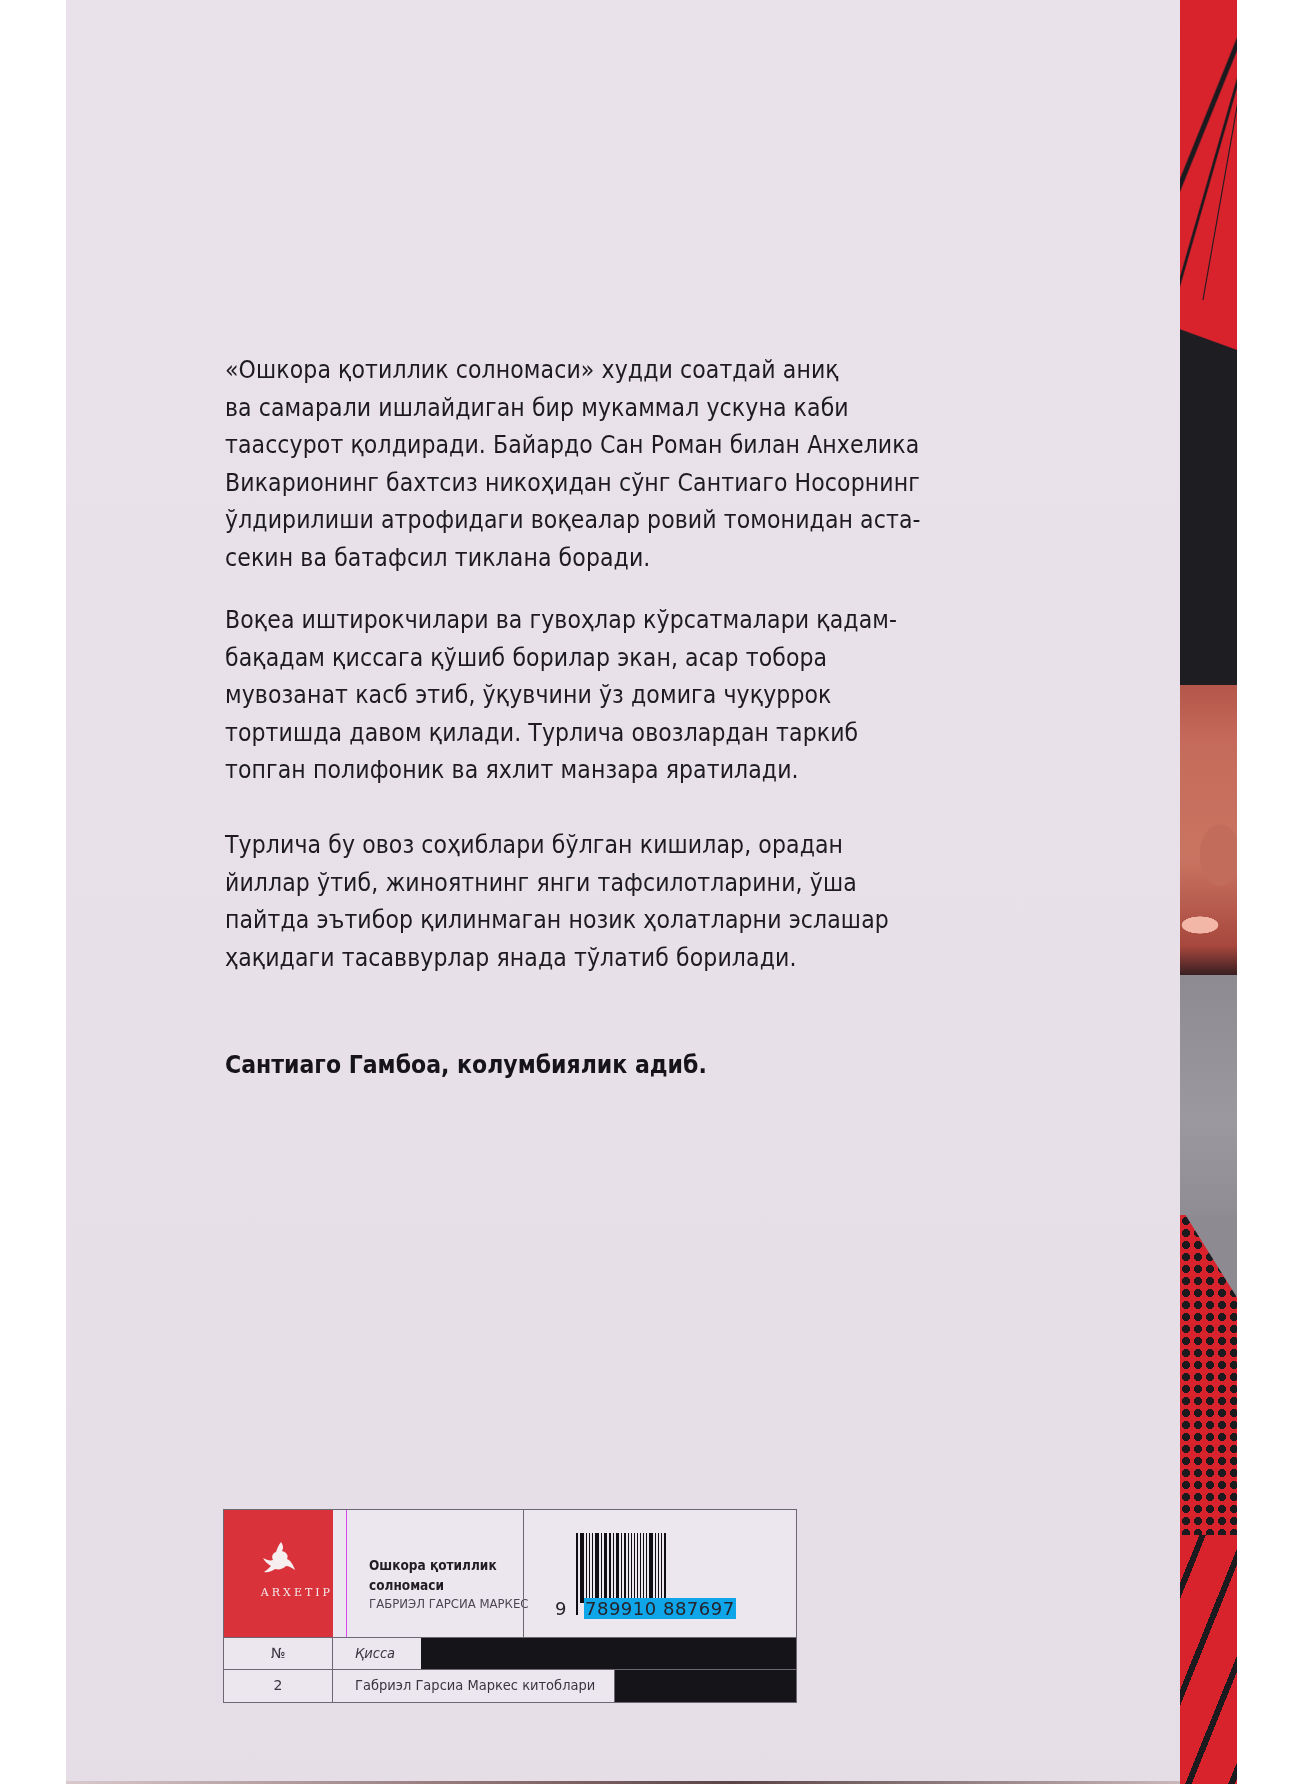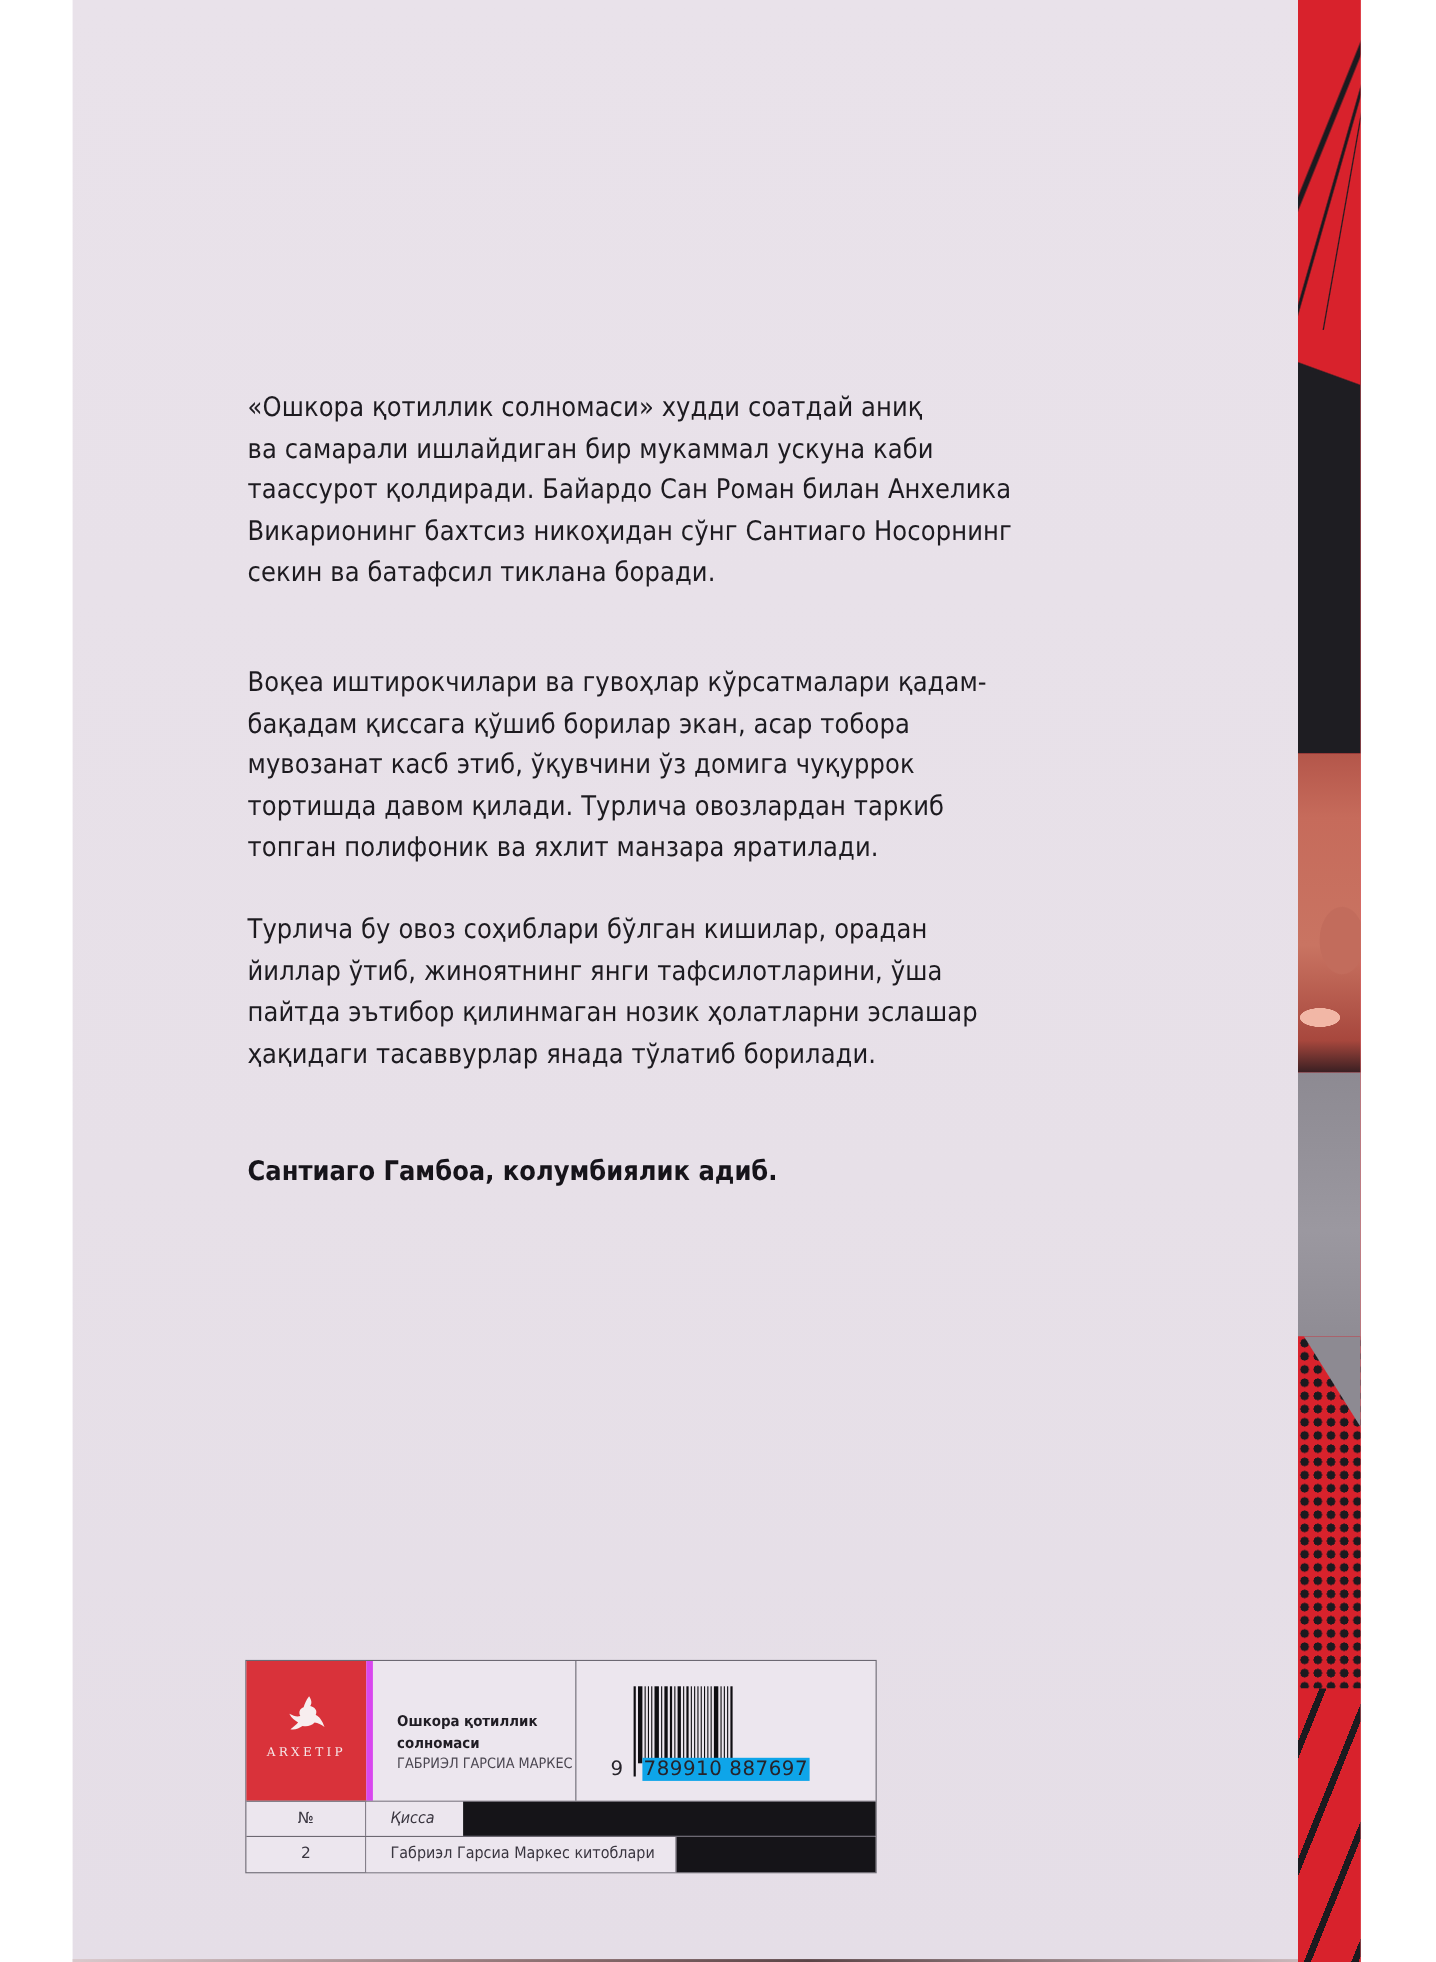--- a/index.html
+++ b/index.html
@@ -64,26 +64,26 @@
     position:absolute; left:223px; top:1509px; width:574px; height:194px;
     border:1px solid #6c6872; box-sizing:border-box; background:#ece6ee;
   }
   .logo-cell {
     position:absolute; left:0; top:0; width:109px; height:127px; background:#d9323a;
   }
   .deer {
     position:absolute; left:35px; top:30px; width:40px; height:36px;
   }
   .logo-text {
-    position:absolute; left:0; top:76px; width:109px; text-align:center;
+    position:absolute; left:0; top:76px; width:109px; text-align:right;
     color:#f6e9ea; font-family:"DejaVu Serif", serif; font-size:11px; letter-spacing:3px;
   }
   .title-cell {
-    position:absolute; left:109px; top:0; width:190px; height:127px;
-    border-left:6px solid #d946ef; box-sizing:border-box;
+    position:absolute; left:122px; top:0; width:190px; height:127px;
+    border-left:1px solid #d946ef; box-sizing:border-box;
   }
   .title-main { position:absolute; left:22px; top:45px; font-weight:bold; font-size:13.5px;
     line-height:20px; color:#201d24; white-space:nowrap; }
   .title-author { position:absolute; left:22px; top:86px; font-size:13px; color:#4a4650; white-space:nowrap; }
   .barcode-cell {
     position:absolute; left:299px; top:0; width:274px; height:127px;
     border-left:1px solid #6c6872; box-sizing:border-box;
   }
   .bars { position:absolute; left:52px; top:23px; width:180px; height:76px; display:flex; align-items:flex-start; }
   .bars span { display:block; background:#0f0e12; margin-right:2px; }
@@ -121,20 +121,21 @@
   <div class="seg seg-dots"></div>
   <div class="seg seg-graytri"></div>
   <div class="seg seg-stripes"></div>
 </div>
 
 <div class="text-block p1">
   <span class="line">«Ошкора қотиллик солномаси» худди соатдай аниқ</span>
   <span class="line">ва самарали ишлайдиган бир мукаммал ускуна каби</span>
   <span class="line">таассурот қолдиради. Байардо Сан Роман билан Анхелика</span>
   <span class="line">Викарионинг бахтсиз никоҳидан сўнг Сантиаго Носорнинг</span>
+  <span class="line">ўлдирилиши атрофидаги воқеалар ровий томонидан аста-</span>
   <span class="line">секин ва батафсил тиклана боради.</span>
 </div>
 
 <div class="text-block p2">
   <span class="line">Воқеа иштирокчилари ва гувоҳлар кўрсатмалари қадам-</span>
   <span class="line">бақадам қиссага қўшиб борилар экан, асар тобора</span>
   <span class="line">мувозанат касб этиб, ўқувчини ўз домига чуқуррок</span>
   <span class="line">тортишда давом қилади. Турлича овозлардан таркиб</span>
   <span class="line">топган полифоник ва яхлит манзара яратилади.</span>
 </div>

